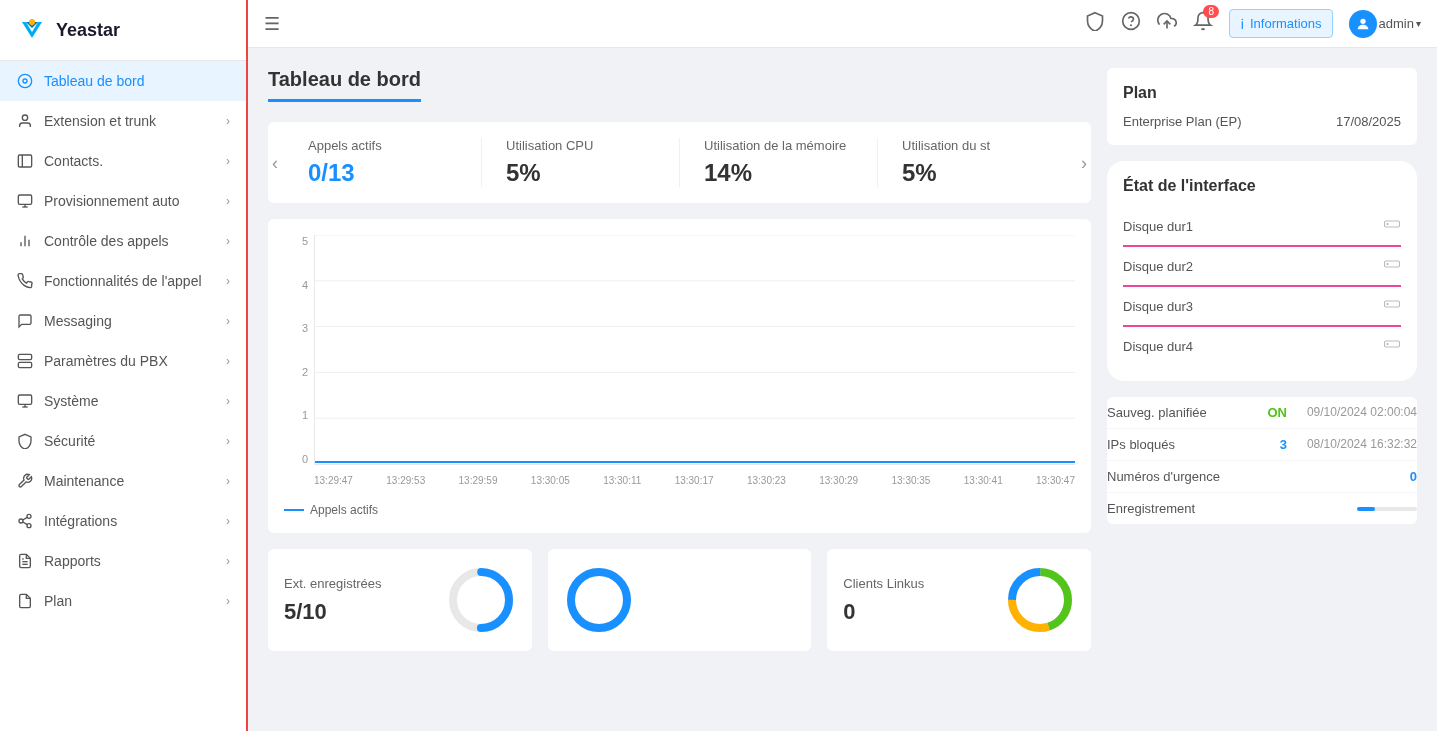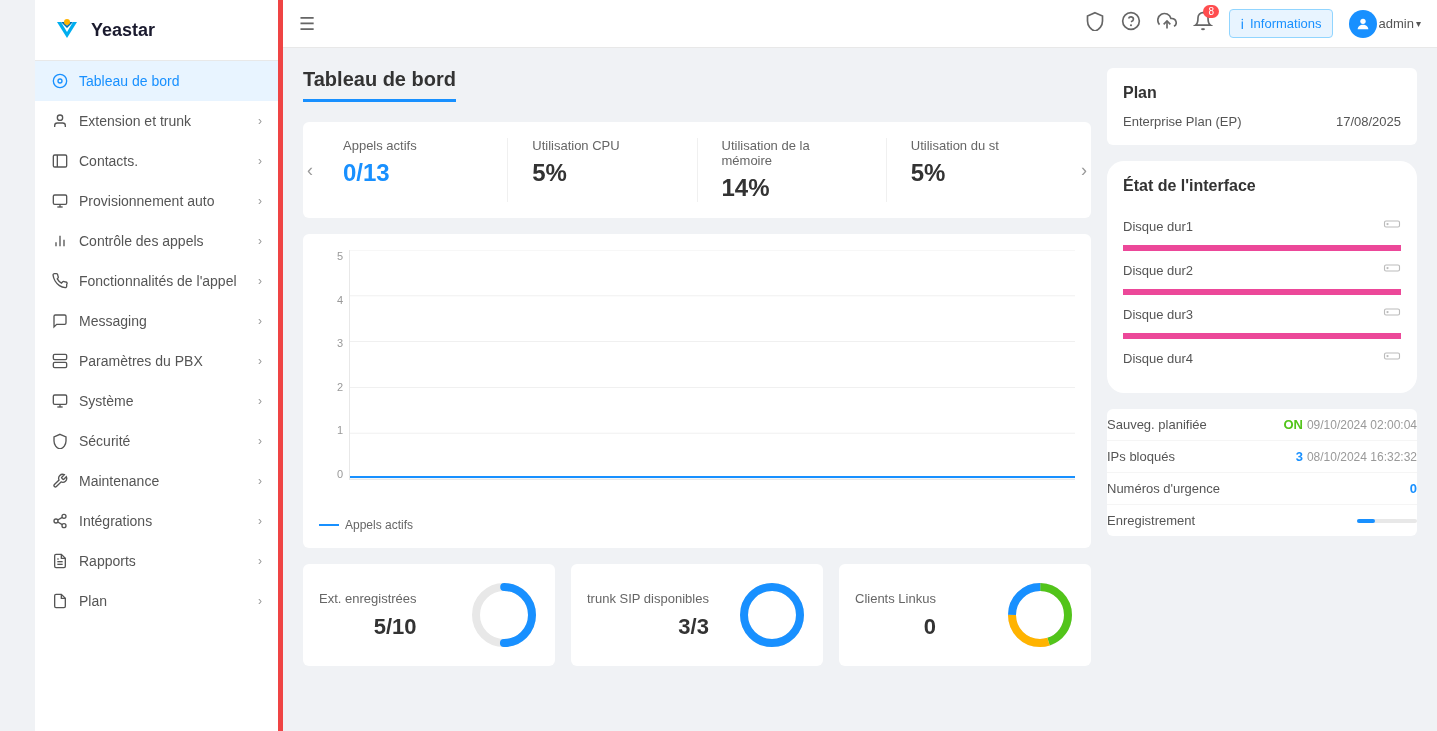--- a/index.html
+++ b/index.html
@@ -1,19 +1,19 @@
 <!DOCTYPE html>
 <html><head>
   <meta charset="utf-8">
   <style>
     * { box-sizing: border-box; margin: 0; padding: 0; }
     body { font-family: -apple-system, BlinkMacSystemFont, 'Segoe UI', Arial, sans-serif; font-size: 14px; background: #f0f2f5; color: #333; display: flex; height: 731px; overflow: hidden; }
 
     
-    #sidebar { width: 248px; background: #fff; border-right: 5px solid #ef4444; display: flex; flex-direction: column; height: 100%; overflow-y: auto; flex-shrink: 0; margin-left: 35px; }
+    #sidebar { width: 248px; background: #fff; border-right: 2px solid #ef4444; display: flex; flex-direction: column; height: 100%; overflow-y: auto; flex-shrink: 0; }
     .sidebar-logo { display: flex; align-items: center; padding: 14px 16px; border-bottom: 1px solid #e8e8e8; }
     .logo-text { display: flex; align-items: center; gap: 8px; }
     .logo-icon { width: 32px; height: 32px; }
     .logo-name { font-size: 18px; font-weight: 600; color: #1a1a2e; }
     .sidebar-item { display: flex; align-items: center; justify-content: space-between; padding: 11px 16px; cursor: pointer; color: #555; font-size: 14px; }
     .sidebar-item.active { color: #1890ff; background: #e8f4ff; }
     .sidebar-item-left { display: flex; align-items: center; gap: 10px; }
     .sidebar-icon { width: 18px; height: 18px; display: flex; align-items: center; justify-content: center; font-size: 16px; }
     .chevron { font-size: 12px; color: #999; }
 
@@ -54,46 +54,46 @@
     .chart-card { background: #fff; border-radius: 6px; padding: 16px; }
     .chart-wrapper { position: relative; height: 260px; }
     .chart-y-axis { position: absolute; left: 0; top: 0; bottom: 30px; width: 30px; display: flex; flex-direction: column; justify-content: space-between; align-items: flex-end; padding-right: 6px; font-size: 11px; color: #999; }
     .chart-area { position: absolute; left: 30px; right: 0; top: 0; bottom: 30px; border-left: 1px solid #e8e8e8; border-bottom: 1px solid #e8e8e8; }
     .chart-x-axis { position: absolute; left: 30px; right: 0; bottom: 0; height: 30px; display: flex; justify-content: space-between; align-items: center; font-size: 10px; color: #999; }
     .chart-line { fill: none; stroke: #1890ff; stroke-width: 2; }
     .chart-legend { display: flex; align-items: center; gap: 6px; margin-top: 8px; font-size: 12px; color: #666; }
     .legend-dot { width: 20px; height: 2px; background: #1890ff; }
 
     
-    .bottom-widgets { display: flex; gap: 16px; text-align: right; }
+    .bottom-widgets { display: flex; gap: 16px; }
     .widget-card { flex: 1; background: #fff; border-radius: 6px; padding: 16px; display: flex; flex-direction: column; align-items: flex-start; }
     .widget-label { font-size: 13px; color: #666; margin-bottom: 8px; }
     .widget-value { font-size: 22px; font-weight: 600; color: #333; }
     .widget-body { display: flex; align-items: center; justify-content: space-between; width: 100%; }
     .donut-wrap { width: 70px; height: 70px; }
 
     
     .plan-card { background: #fff; border-radius: 6px; padding: 16px; }
     .plan-title { font-size: 16px; font-weight: 600; margin-bottom: 12px; }
     .plan-row { display: flex; justify-content: space-between; align-items: center; }
     .plan-name { font-size: 13px; color: #555; }
     .plan-date { font-size: 13px; color: #555; }
 
     .interface-card { background: #fff; border-radius: 17px; padding: 16px; }
     .interface-title { font-size: 16px; font-weight: 600; margin-bottom: 12px; }
-    .interface-row { display: flex; justify-content: space-between; align-items: center; padding: 8px 0; border-bottom: 6px solid #ec4899; }
+    .interface-row { display: flex; justify-content: space-between; align-items: center; padding: 8px 0; border-bottom: 2px solid #ec4899; }
     .interface-row:last-child { border-bottom: none; }
     .interface-name { font-size: 13px; color: #555; }
     .hdd-icon { color: #aaa; font-size: 16px; }
 
     .status-card { background: #fff; border-radius: 6px; }
     .status-row { display: flex; justify-content: space-between; align-items: center; padding: 8px 0; border-bottom: 1px solid #f5f5f5; font-size: 13px; }
     .status-row:last-child { border-bottom: none; }
     .status-label { color: #555; }
-    .status-value { display: flex; align-items: center; gap: 4px; }
+    .status-value { display: flex; gap: 20px; }
     .status-on { color: #52c41a; font-weight: 600; }
     .status-num { color: #1890ff; font-weight: 600; }
     .status-zero { color: #1890ff; font-weight: 600; }
     .status-date { color: #999; font-size: 12px; }
     .status-bar-line { width: 60px; height: 4px; background: #e8e8e8; border-radius: 2px; position: relative; }
     .status-bar-fill { height: 100%; background: #1890ff; border-radius: 2px; }
   </style>
 </head>
 <body>
 
@@ -383,20 +383,33 @@
               <line x1="0" y1="0" x2="700" y2="0" stroke="#f0f0f0" stroke-width="1"></line>
               <line x1="0" y1="46" x2="700" y2="46" stroke="#f0f0f0" stroke-width="1"></line>
               <line x1="0" y1="92" x2="700" y2="92" stroke="#f0f0f0" stroke-width="1"></line>
               <line x1="0" y1="138" x2="700" y2="138" stroke="#f0f0f0" stroke-width="1"></line>
               <line x1="0" y1="184" x2="700" y2="184" stroke="#f0f0f0" stroke-width="1"></line>
               <line x1="0" y1="230" x2="700" y2="230" stroke="#f0f0f0" stroke-width="1"></line>
 
               <polyline class="chart-line" points="0,228 700,228" stroke="#1890ff" stroke-width="2" fill="none"></polyline>
             </svg>
           </div>
+          <div class="chart-x-axis" id="chart-x-axis">
+              <span>13:29:47</span>
+              <span>13:29:53</span>
+              <span>13:29:59</span>
+              <span>13:30:05</span>
+              <span>13:30:11</span>
+              <span>13:30:17</span>
+              <span>13:30:23</span>
+              <span>13:30:29</span>
+              <span>13:30:35</span>
+              <span>13:30:41</span>
+              <span>13:30:47</span>
+            </div>
         </div>
         <div class="chart-legend">
           <div class="legend-dot"></div>
           <span>Appels actifs</span>
         </div>
       </div>
 
       <div class="bottom-widgets" id="bottom-widgets">
           <div class="widget-card">
     <div class="widget-body">
@@ -405,24 +418,20 @@
         <div class="widget-value">5/10</div>
       </div>
       <div class="donut-wrap"><svg viewBox="0 0 70 70" width="70" height="70">
       <circle cx="35" cy="35" r="28" fill="none" stroke="#e8e8e8" stroke-width="8"></circle>
       <circle cx="35" cy="35" r="28" fill="none" stroke="#1890ff" stroke-width="8" stroke-dasharray="87.96459430051421 87.96459430051421" stroke-dashoffset="43.982297150257104" stroke-linecap="round"></circle>
     </svg></div>
     </div>
   </div>
           <div class="widget-card">
     <div class="widget-body">
-      <div>
-        <div class="widget-label">trunk SIP disponibles</div>
-        <div class="widget-value">3/3</div>
-      </div>
       <div class="donut-wrap"><svg viewBox="0 0 70 70" width="70" height="70">
       <circle cx="35" cy="35" r="28" fill="none" stroke="#e8e8e8" stroke-width="8"></circle>
       <circle cx="35" cy="35" r="28" fill="none" stroke="#1890ff" stroke-width="8" stroke-dasharray="175.92918860102841 0" stroke-dashoffset="43.982297150257104"></circle>
     </svg></div>
     </div>
   </div>
           <div class="widget-card">
     <div class="widget-body">
       <div>
         <div class="widget-label">Clients Linkus</div>

